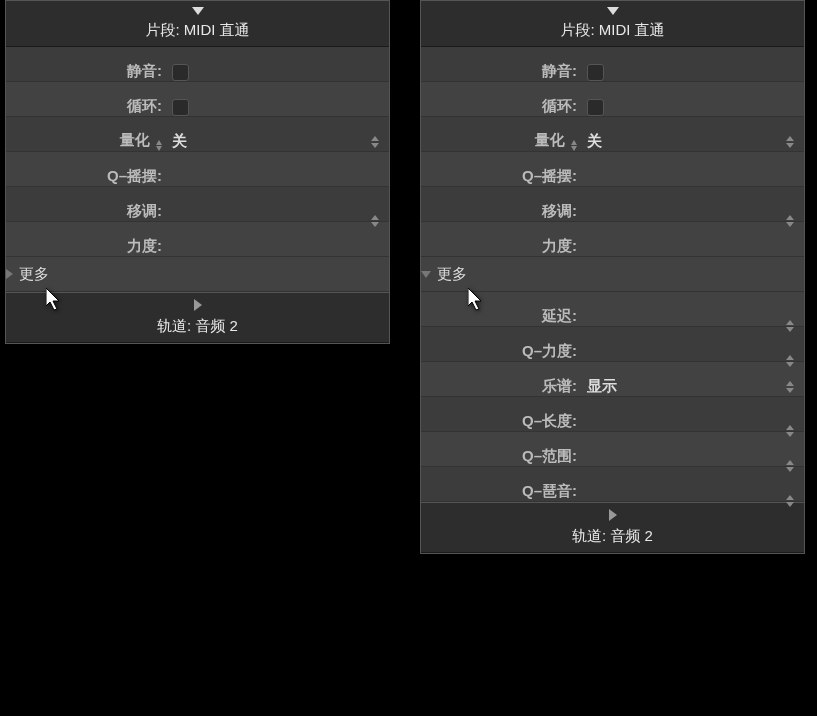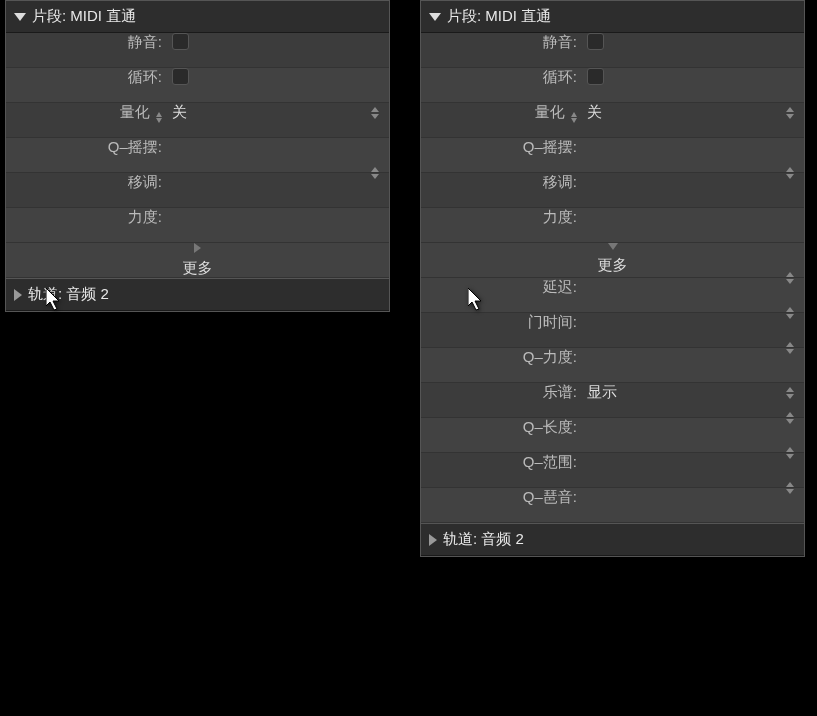--- a/index.html
+++ b/index.html
@@ -1,38 +1,38 @@
 <!DOCTYPE html>
 <html><head>
 <meta charset="utf-8">
 <style>
   * { box-sizing: border-box; margin: 0; padding: 0; }
   body { background: #000; font-family: -apple-system, "Helvetica Neue", Arial, sans-serif; font-size: 14px; color: #ccc; width: 817px; height: 716px; position: relative; }
   .panel { position: absolute; background: #3a3a3a; border: 1px solid #555; }
   .panel-left { left: 5px; top: 0; width: 385px; }
   .panel-right { left: 420px; top: 0; width: 385px; }
-  .section-header { background: #2d2d2d; padding: 6px 8px; font-size: 15px; font-weight: 400; color: #e8e8e8; border-top: 1px solid #555; border-bottom: 1px solid #1a1a1a; display: flex; align-items: center; gap: 6px; }
+  .section-header { background: #2d2d2d; padding: 6px 8px; font-size: 15px; font-weight: 400; color: #e8e8e8; border-top: 1px solid #555; border-bottom: 1px solid #1a1a1a; display: flex; align-items: center; gap: 6px; flex-direction: column; }
   .section-header:first-child { border-top: none; }
   .tri-down { width: 0; height: 0; border-left: 6px solid transparent; border-right: 6px solid transparent; border-top: 8px solid #ddd; display: inline-block; }
   .tri-right { width: 0; height: 0; border-top: 6px solid transparent; border-bottom: 6px solid transparent; border-left: 8px solid #999; display: inline-block; }
-  .row { display: flex; align-items: flex-start; height: 35px; border-bottom: 1px solid #333; }
+  .row { display: flex; align-items: flex-end; height: 35px; border-bottom: 1px solid #333; font-weight: bold; }
   .row:nth-child(odd) { background: #424242; }
   .row:nth-child(even) { background: #3c3c3c; }
   .label { width: 160px; text-align: right; color: #bbb; font-size: 15px; padding-right: 4px; }
   .value-area { flex: 1; display: flex; align-items: center; gap: 6px; padding-left: 6px; position: relative; }
   .value-text { color: #ddd; font-size: 15px; }
   .stepper { position: absolute; right: 10px; display: flex; flex-direction: column; gap: 2px; }
   .stepper-up { width: 0; height: 0; border-left: 4px solid transparent; border-right: 4px solid transparent; border-bottom: 5px solid #888; }
   .stepper-down { width: 0; height: 0; border-left: 4px solid transparent; border-right: 4px solid transparent; border-top: 5px solid #888; }
   .stepper-mini { display: inline-flex; flex-direction: column; gap: 1px; margin-left: 2px; }
   .stepper-mini .stepper-up, .stepper-mini .stepper-down { border-left-width:3px; border-right-width:3px; }
   .checkbox { width: 17px; height: 17px; border-radius: 3px; background: #2a2a2a; border: 1px solid #555; display: inline-block; }
   .checkbox.checked { background: #0a5fd8; border-color: #0a5fd8; position: relative; }
   .checkbox.checked::after { content: "✓"; color: #fff; font-size: 13px; position: absolute; left: 2px; top: -2px; font-weight: bold; }
-  .more-row { display: flex; align-items: center; height: 35px; background: #424242; gap: 6px; font-size: 15px; color: #ddd; border-bottom: 1px solid #333; position: relative; flex-direction: column; }
+  .more-row { display: flex; align-items: center; height: 35px; background: #424242; gap: 6px; font-size: 15px; color: #ddd; border-bottom: 1px solid #333; position: relative; }
   .more-row .tri-right { border-left-color: #777; border-left-width: 7px; border-top-width: 5px; border-bottom-width: 5px; }
   .more-row .tri-down { border-top-color: #777; border-top-width: 7px; border-left-width: 5px; border-right-width: 5px; }
   .cursor { position: absolute; pointer-events: none; z-index: 100; }
   .cursor svg { filter: drop-shadow(1px 1px 2px rgba(0,0,0,0.6)); }
 </style>
 </head>
 <body>
 
 <div class="panel panel-left">
   <div class="section-header">
@@ -163,29 +163,20 @@
   <div class="row">
     <div class="label">延迟:</div>
     <div class="value-area">
         <span class="stepper">
           <span class="stepper-up"></span>
           <span class="stepper-down"></span>
         </span>
       </div>
   </div>
   <div class="row">
-    <div class="label">门时间:</div>
-    <div class="value-area">
-        <span class="stepper">
-          <span class="stepper-up"></span>
-          <span class="stepper-down"></span>
-        </span>
-      </div>
-  </div>
-  <div class="row">
     <div class="label">Q–力度:</div>
     <div class="value-area">
         <span class="stepper">
           <span class="stepper-up"></span>
           <span class="stepper-down"></span>
         </span>
       </div>
   </div>
   <div class="row">
     <div class="label">乐谱:</div>

